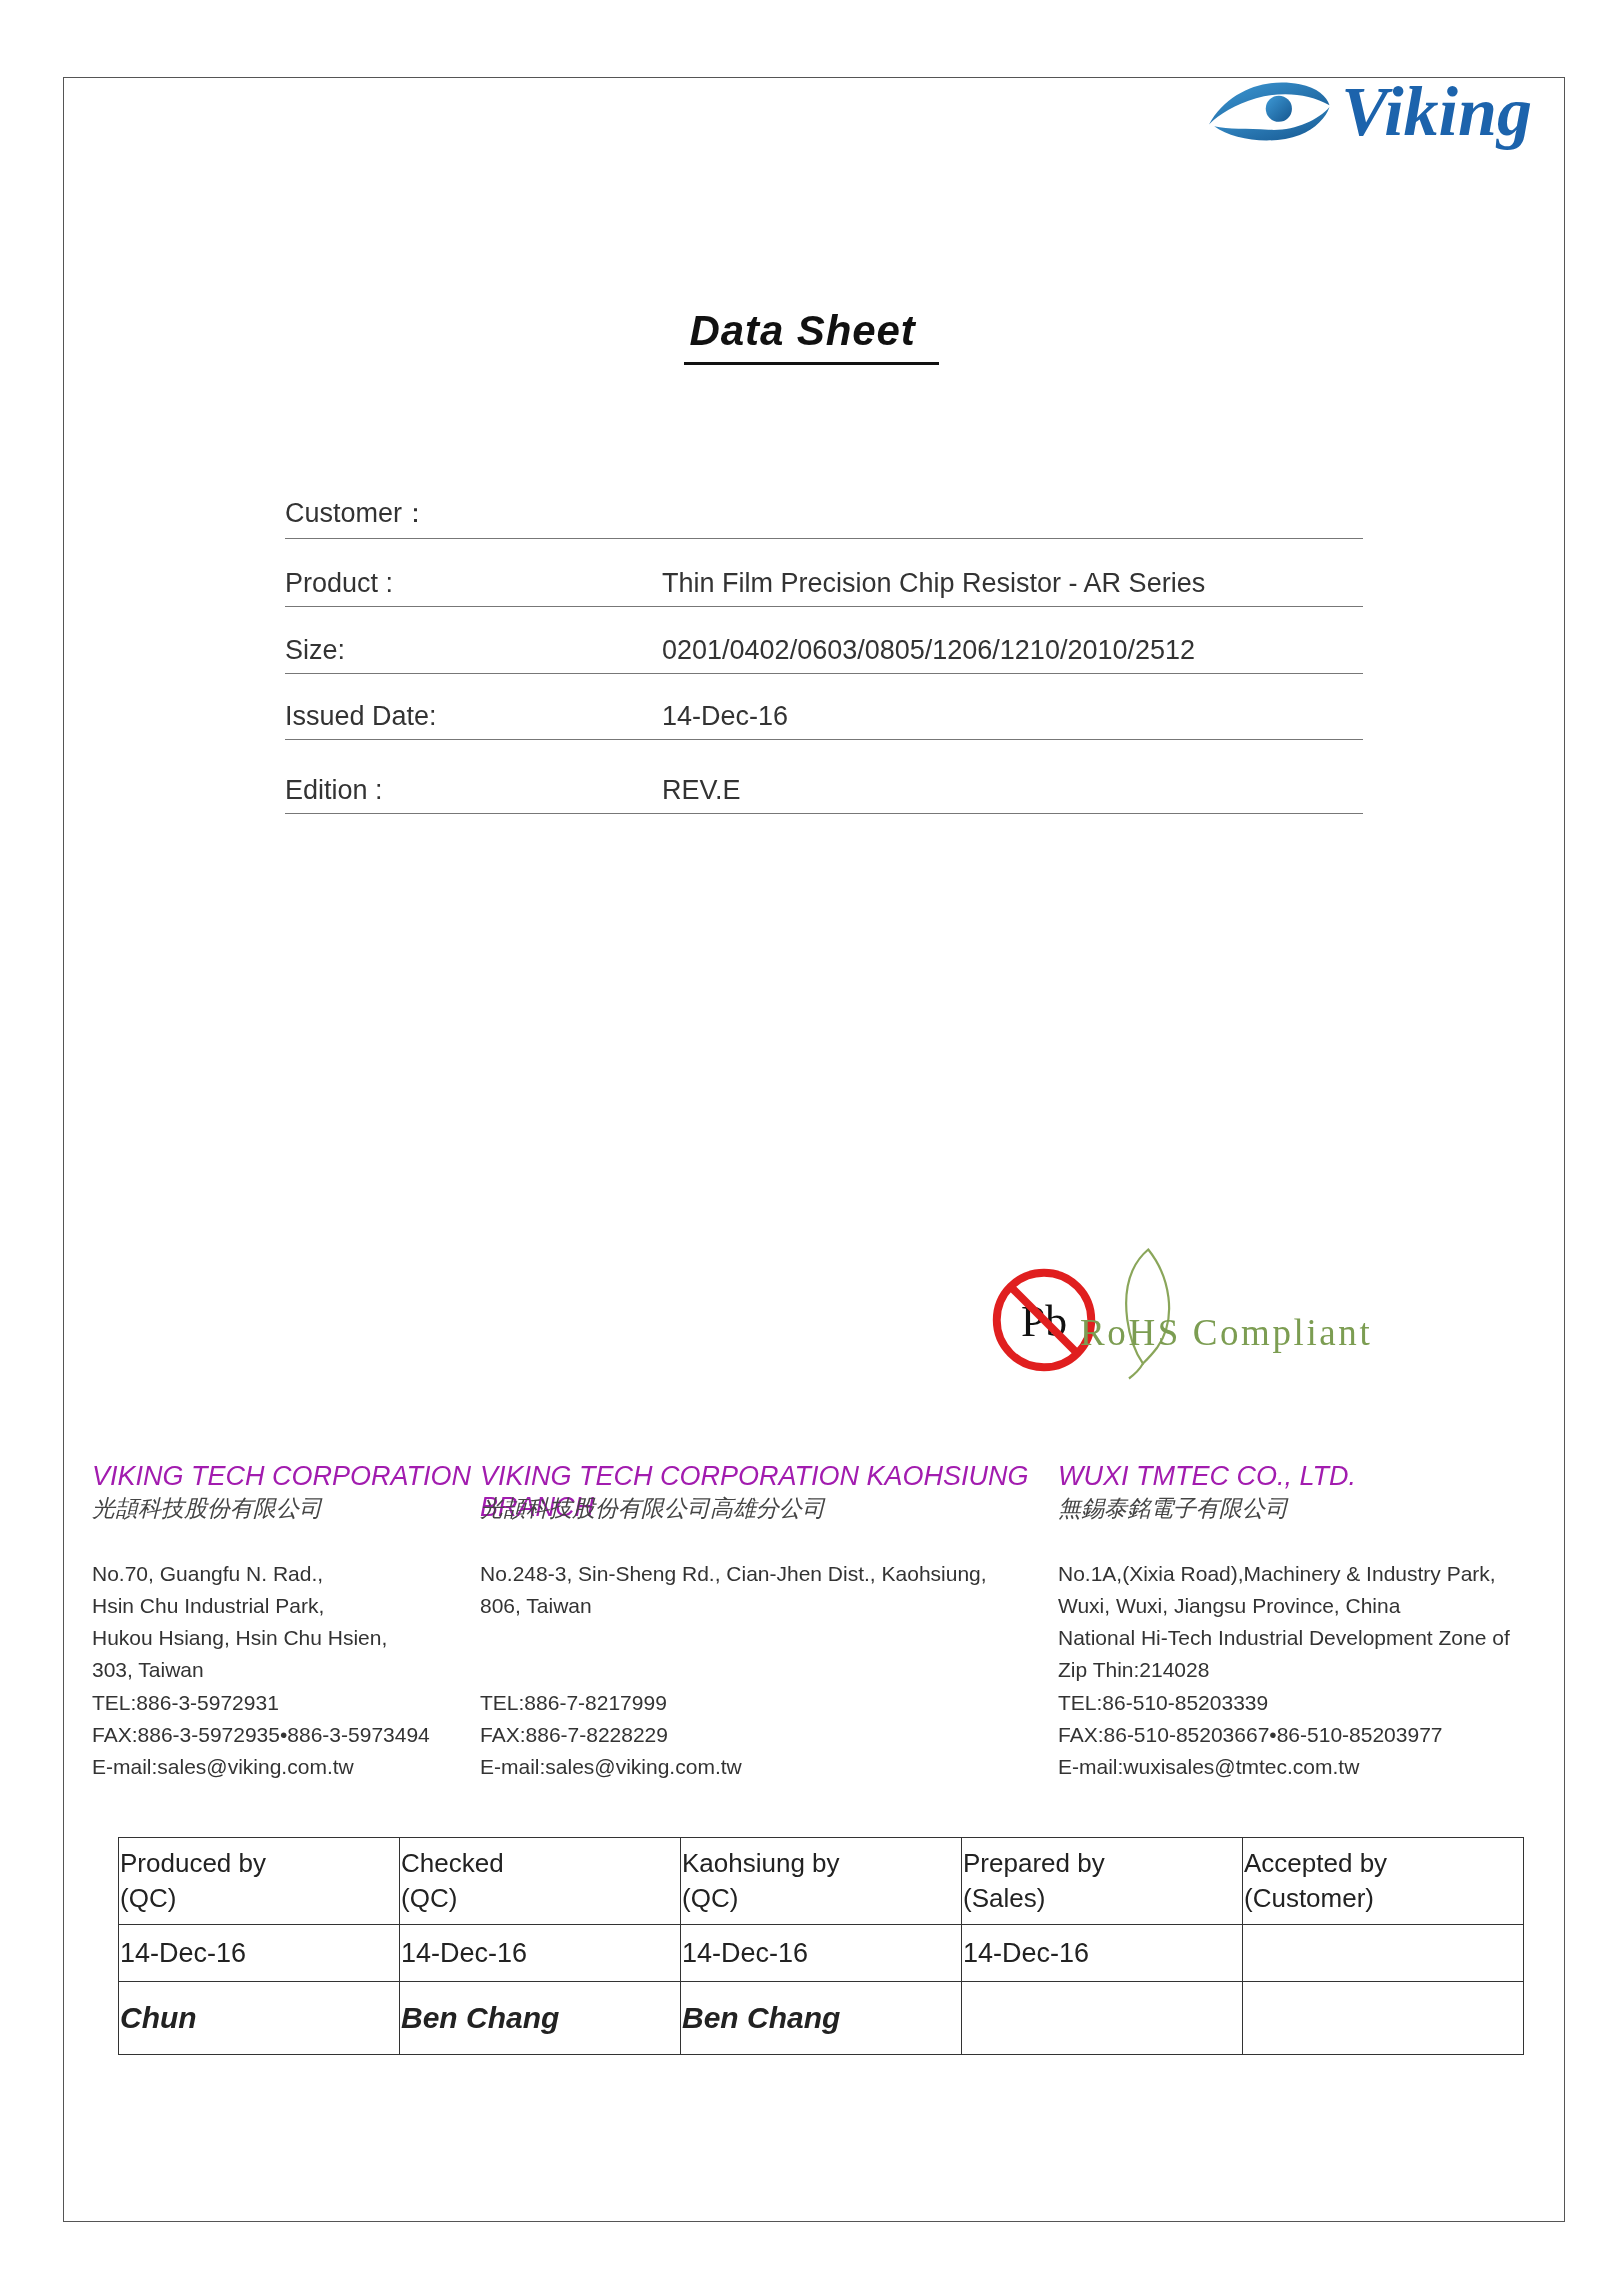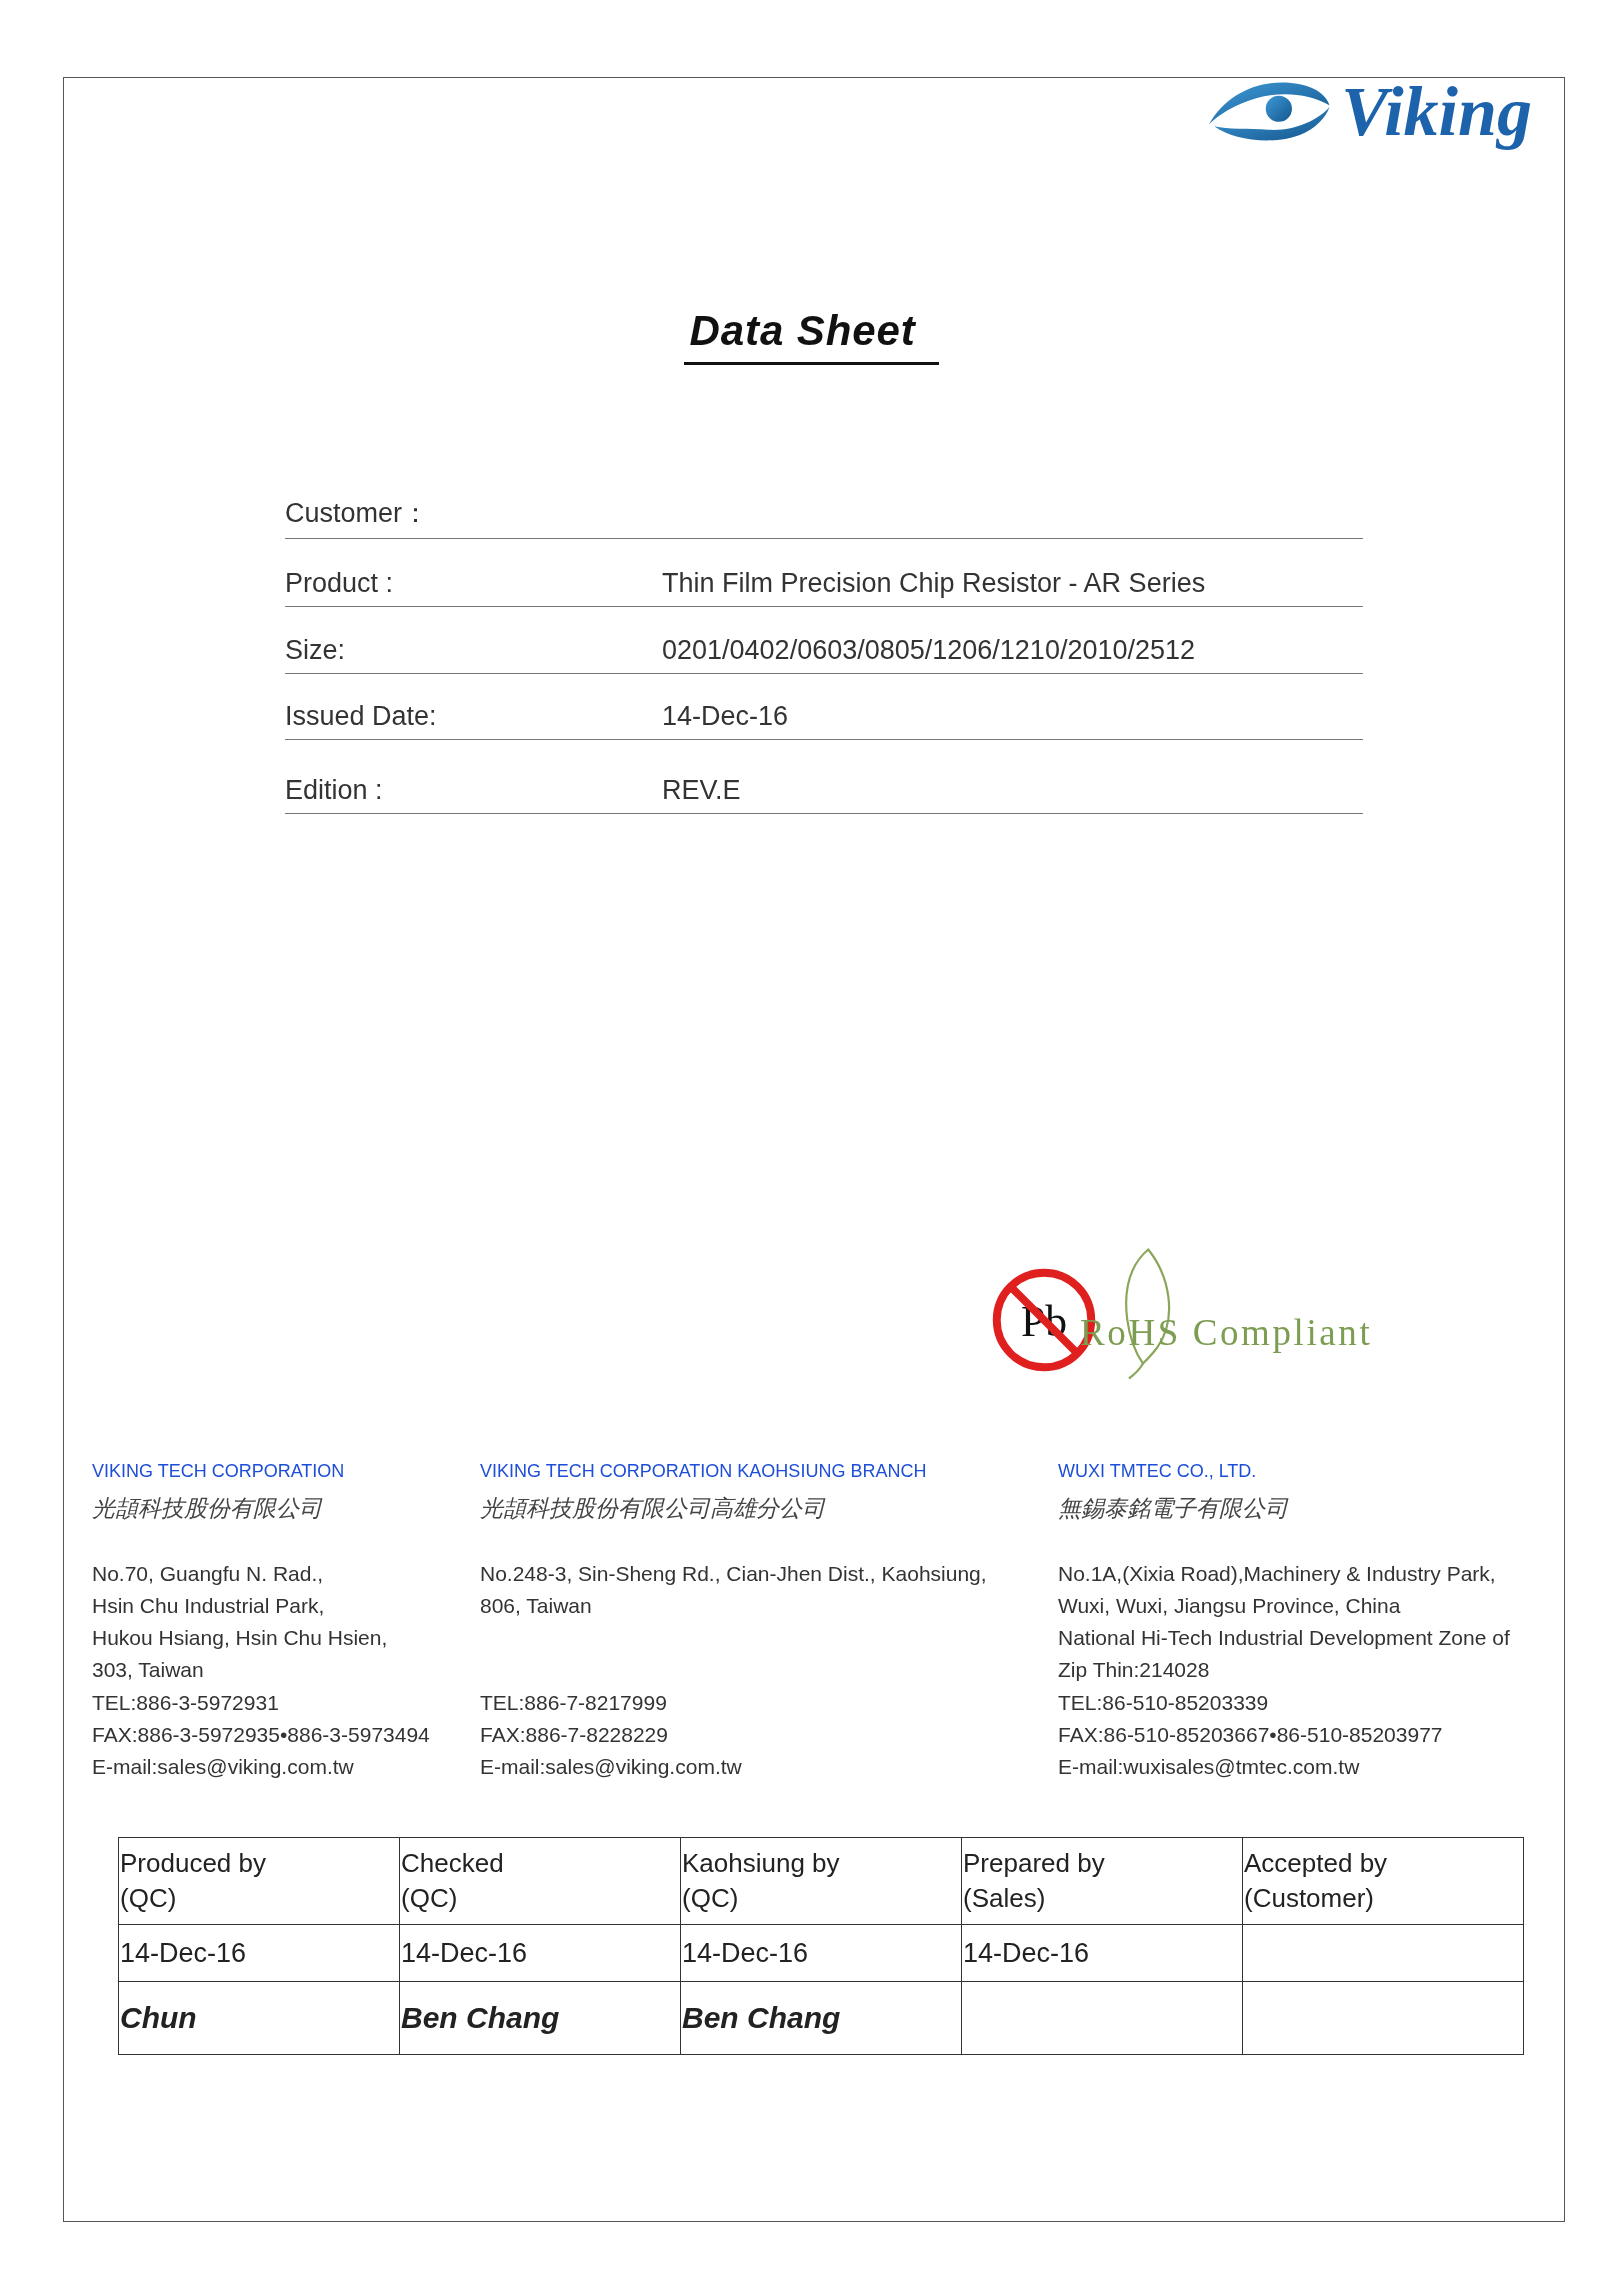--- a/index.html
+++ b/index.html
@@ -60,21 +60,21 @@
   .rohs-text{
     position:absolute;left:1080px;top:1311px;
     font-family:"Liberation Serif",serif;
     font-size:37px;color:#7c9d52;letter-spacing:2.6px;
   }
   
   .company{position:absolute;top:1461px;}
   .company.c1{left:92px;width:390px;}
   .company.c2{left:480px;width:578px;}
   .company.c3{left:1058px;width:513px;}
-  .company-name{font-size:18px;color:#1d4ed8;height:32px;}
+  .company-name{font-size:27px;color:#a21caf;height:32px;font-style:italic;}
   .company-cn{
     font-family:"DejaVu Serif",serif;font-style:italic;
     font-size:23px;color:#444;height:37px;
   }
   .company-address{
     margin-top:28px;height:129px;
     font-size:21px;line-height:32px;color:#333;
   }
   .company-contact{font-size:21px;line-height:32px;color:#333;}
   .addr-line{min-height:32px;}

